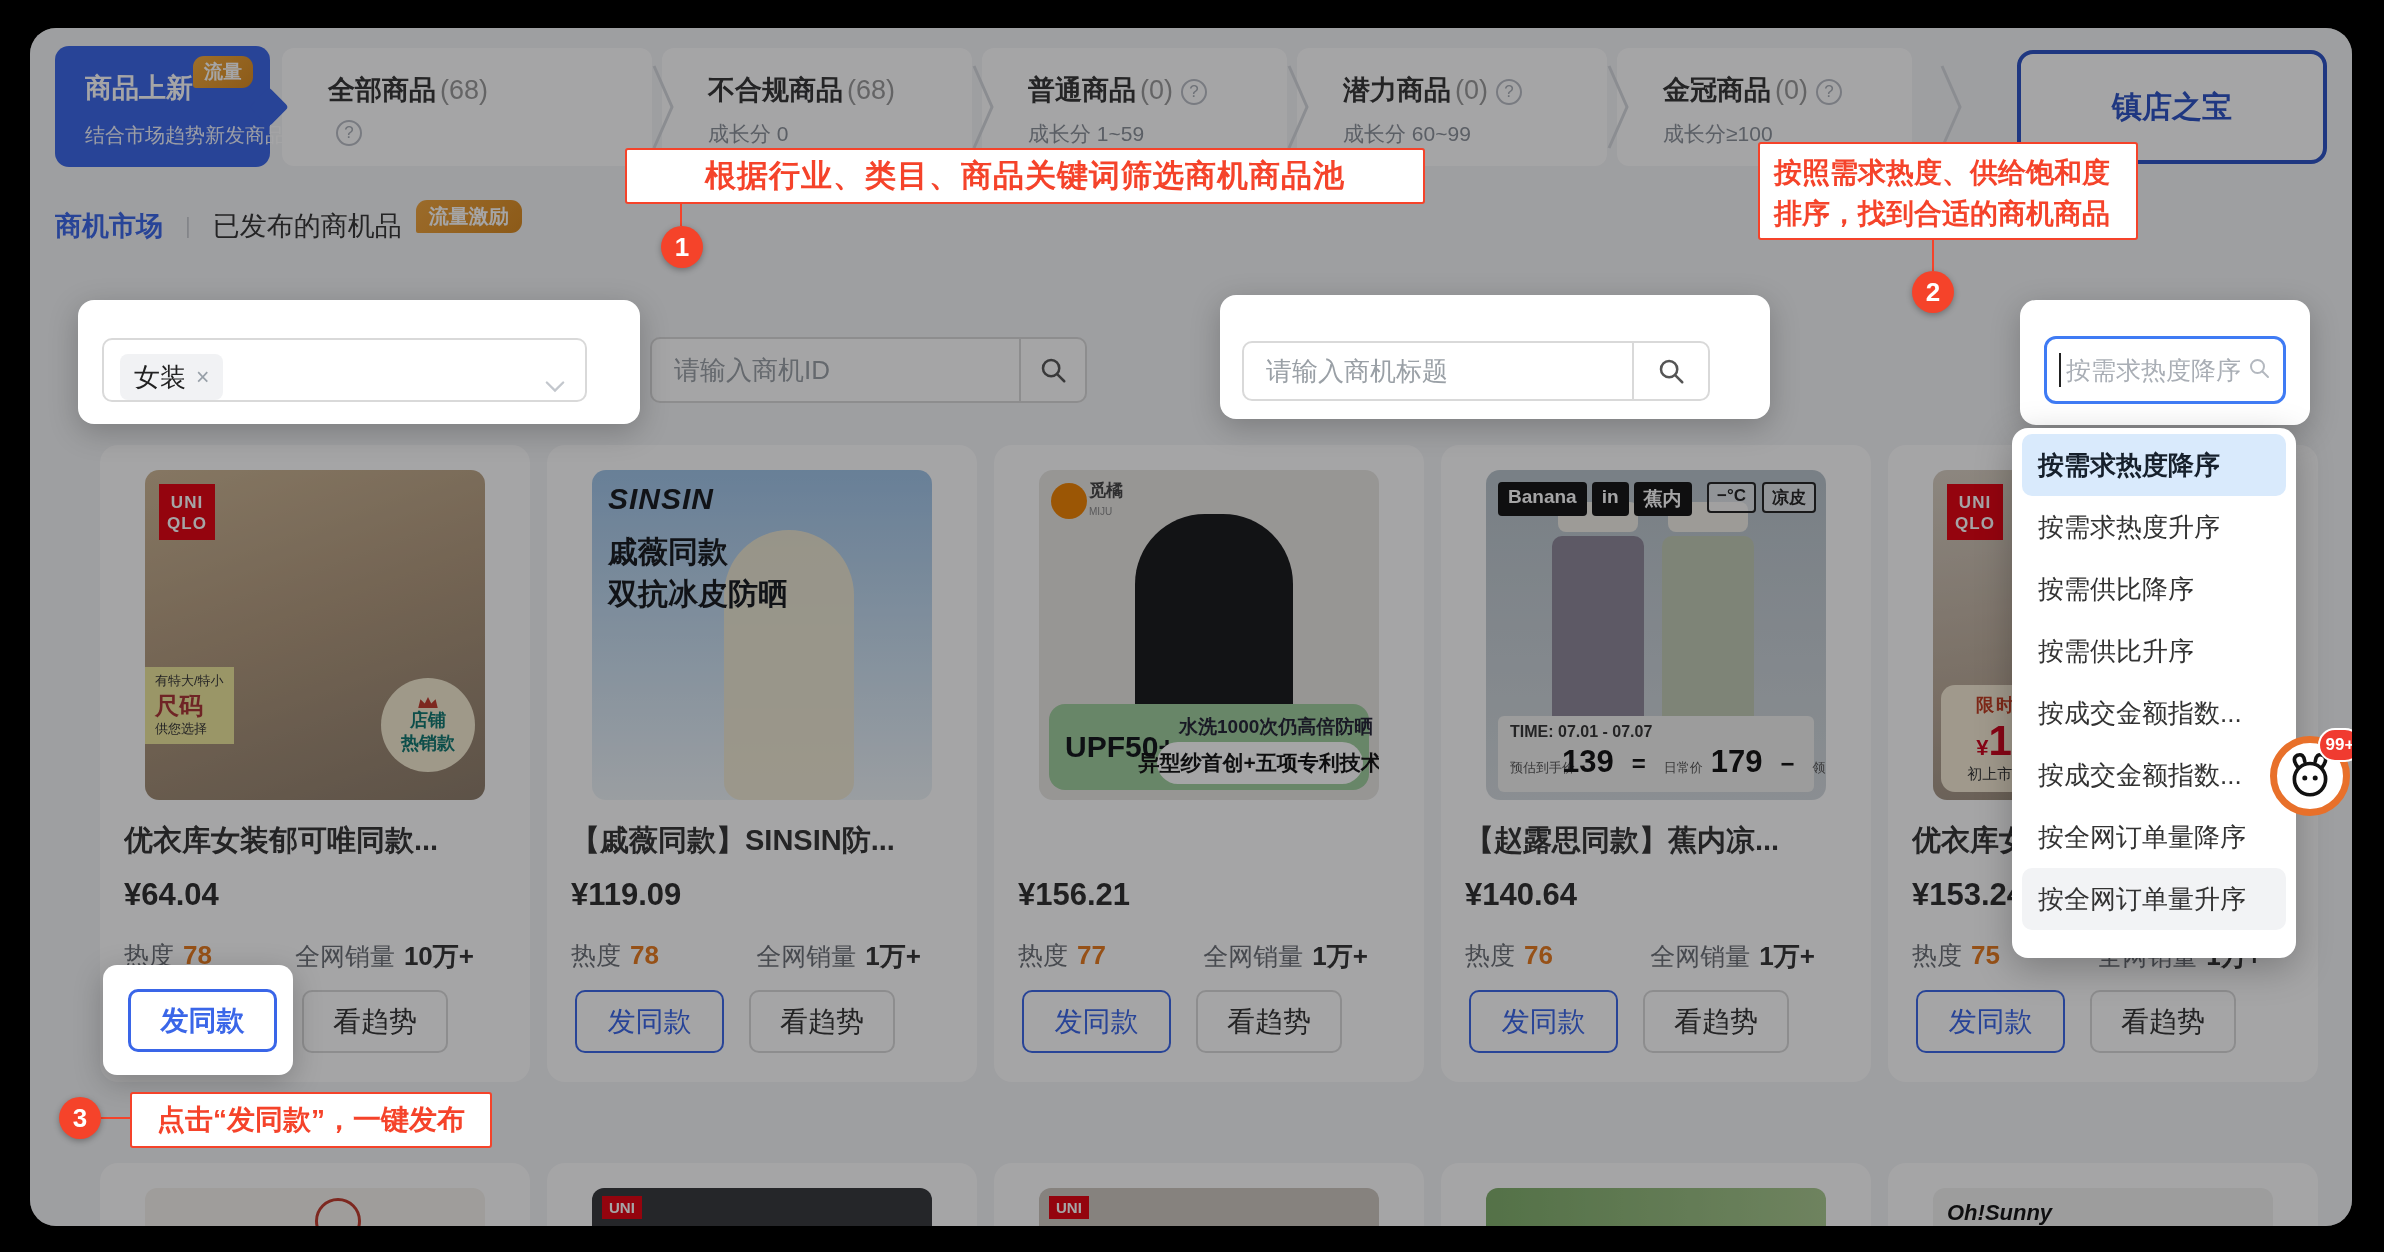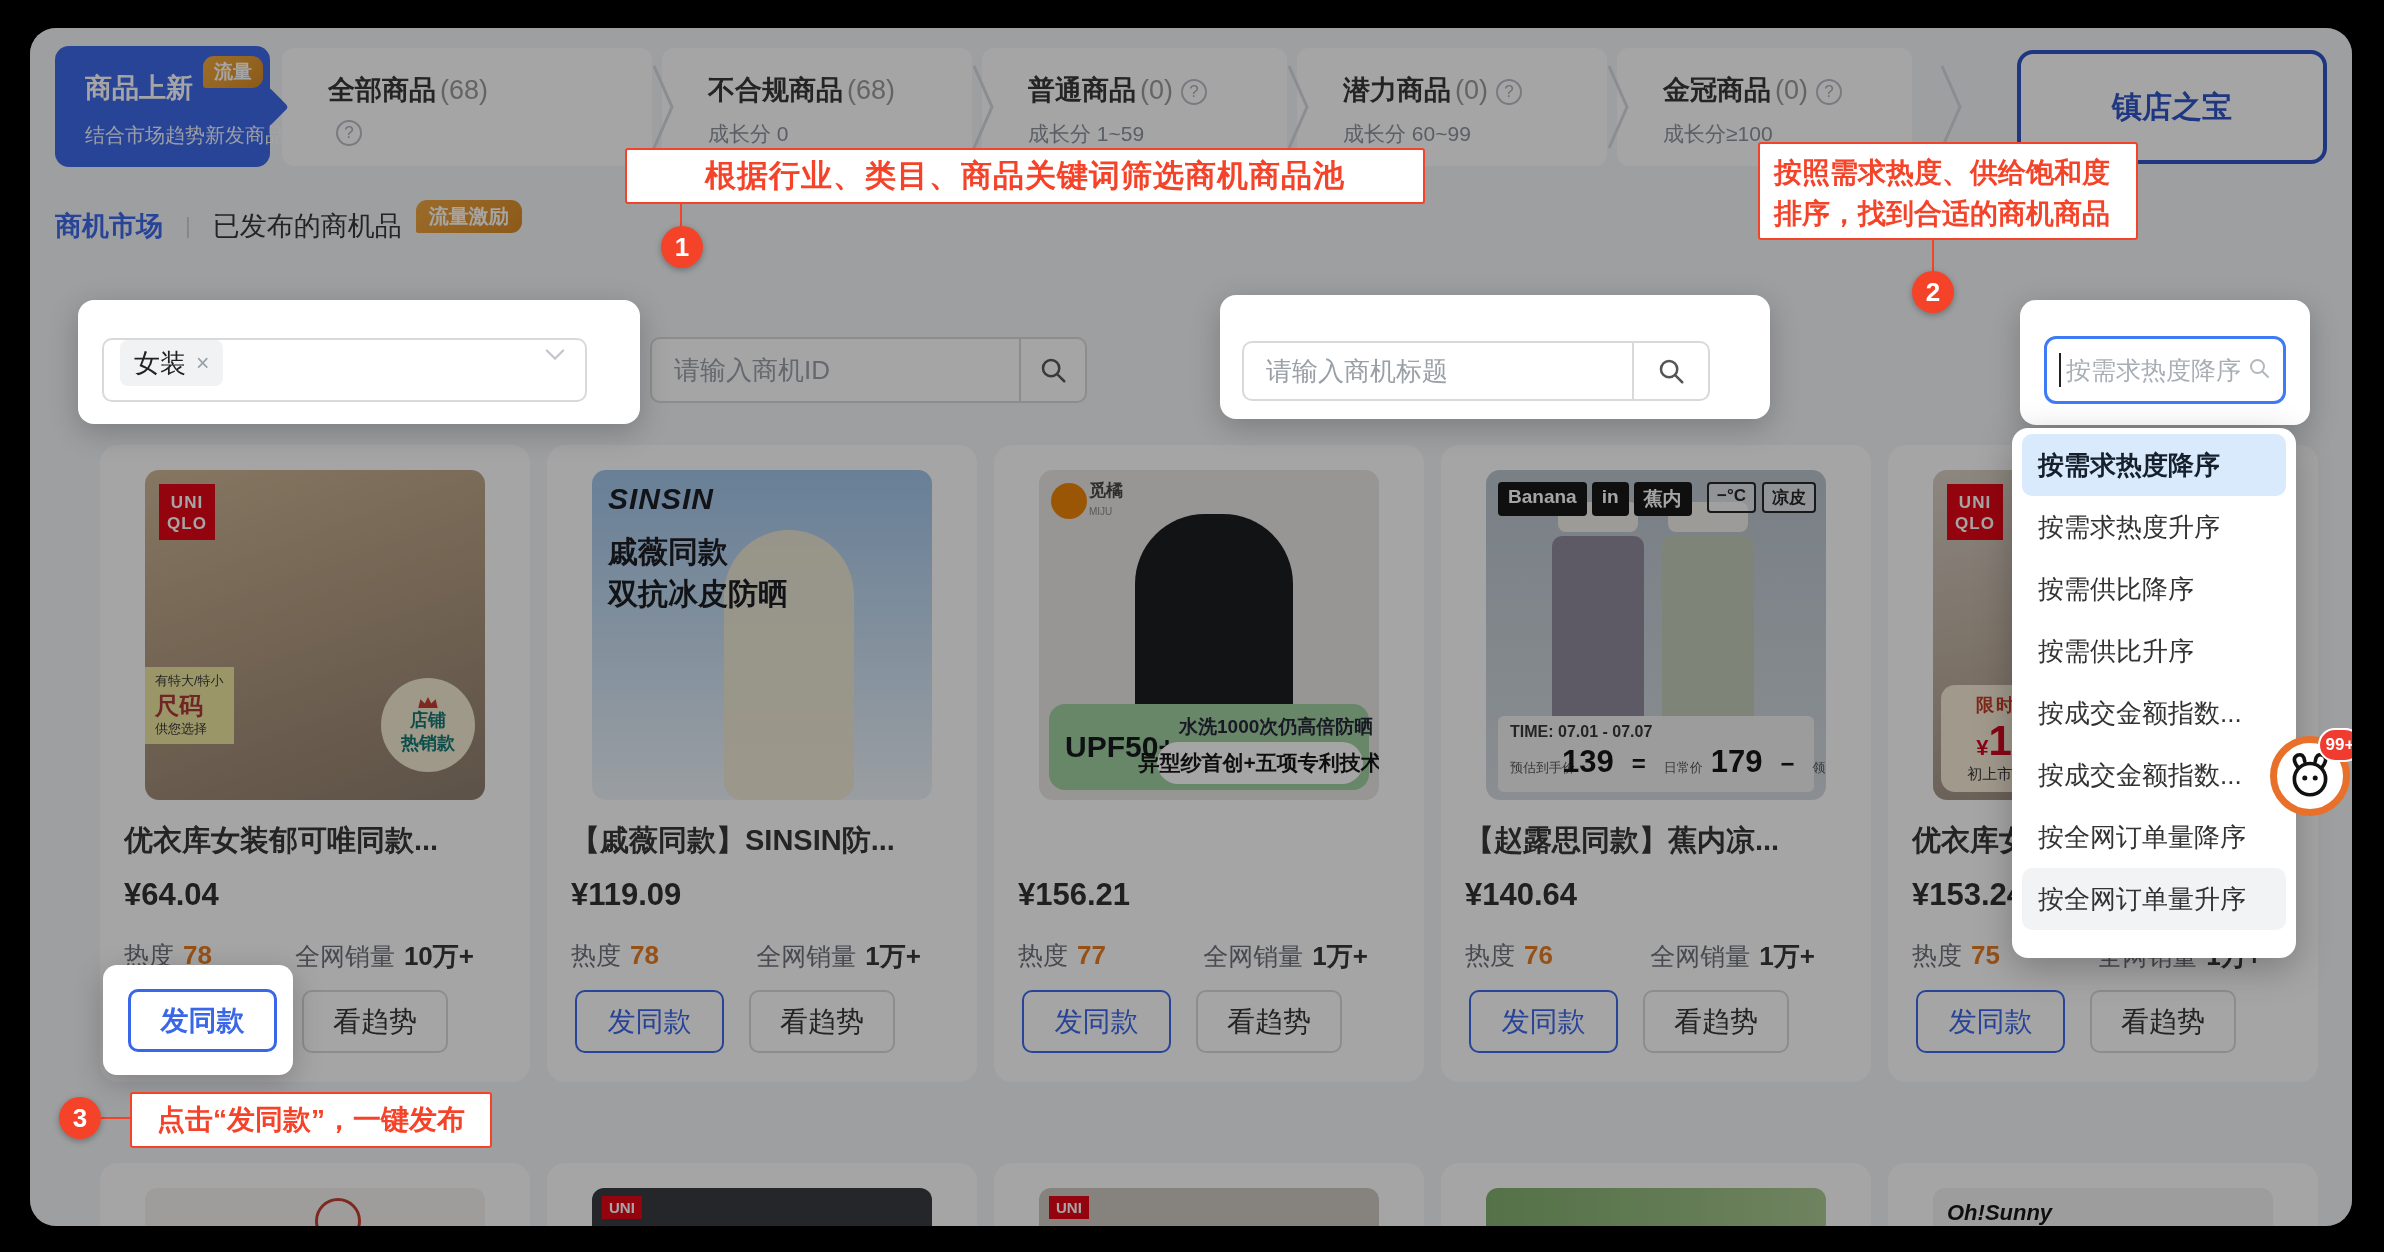--- a/index.html
+++ b/index.html
@@ -14,21 +14,21 @@
   .tab .t{position:absolute;left:46px;top:24px;font-size:27px;font-weight:700;color:#333;white-space:nowrap;}
   .tab .t .cnt{color:#999;font-weight:400;margin-left:4px;}
   .tab .sub{position:absolute;left:46px;top:72px;font-size:21px;color:#8a9099;white-space:nowrap;}
   .help{display:inline-flex;width:26px;height:26px;border:2px solid #b9bdc5;border-radius:50%;
         color:#a9aeb6;font-size:17px;font-weight:400;align-items:center;justify-content:center;
         vertical-align:2px;margin-left:8px;box-sizing:border-box;}
   .tab-active{position:absolute;left:25px;top:18px;width:215px;height:121px;background:#3a66e8;border-radius:14px;z-index:2;}
   .tab-active::after{content:"";position:absolute;right:-13px;top:50%;width:28px;height:28px;background:#3a66e8;
         transform:translateY(-50%) rotate(45deg);border-radius:4px;}
   .tab-active .t{position:absolute;left:30px;top:24px;font-size:27px;font-weight:700;color:#fff;white-space:nowrap;}
-  .flow-badge{position:absolute;left:148px;top:10px;background:linear-gradient(135deg,#f2a93b,#d8891f);
+  .flow-badge{position:absolute;left:138px;top:10px;background:linear-gradient(135deg,#f2a93b,#d8891f);
         color:#fff;font-size:19px;font-weight:700;padding:3px 11px;border-radius:11px 11px 11px 3px;white-space:nowrap;}
   .tab-active .sub{position:absolute;left:30px;top:76px;font-size:20px;color:rgba(255,255,255,.92);white-space:nowrap;}
   .sep{position:absolute;top:34px;z-index:3;}
   .tab-treasure{position:absolute;left:1987px;top:22px;width:310px;height:114px;background:#fff;
         border:4px solid #2b52c4;border-radius:16px;box-sizing:border-box;display:flex;align-items:center;
         justify-content:center;font-size:30px;font-weight:700;color:#2b52c4;}
   
   .nav{position:absolute;left:25px;top:180px;display:flex;align-items:center;white-space:nowrap;}
   .nav .market{font-size:27px;font-weight:700;color:#3a66e8;}
   .nav .divider{color:#c9ccd2;font-size:22px;margin:0 22px;}
@@ -94,21 +94,21 @@
   .flag .o{font-size:15px;color:#333;}
   
   .bcard{position:absolute;top:1135px;width:430px;height:110px;background:#fff;border-radius:18px;}
   .bimg{position:absolute;left:45px;right:45px;top:25px;height:60px;border-radius:12px 12px 0 0;overflow:hidden;}
   .bchip{position:absolute;left:10px;top:8px;background:#e4000f;color:#fff;font-size:15px;font-weight:700;padding:3px 7px;}
   .bring{position:absolute;left:50%;top:10px;width:40px;height:40px;border:3px solid #c0392b;border-radius:50%;}
   .btxt{position:absolute;left:14px;top:12px;font-size:22px;font-weight:800;color:#111;font-style:italic;}
   
   .spot{position:absolute;background:#fff;border-radius:16px;z-index:55;box-shadow:0 8px 30px rgba(0,0,0,.22);}
   .sel{position:absolute;left:24px;top:38px;width:485px;height:64px;border:2px solid #d9d9d9;border-radius:10px;
-       display:flex;align-items:flex-start;padding:0 16px;box-sizing:border-box;}
+       display:flex;align-items:flex-end;padding:0 16px;box-sizing:border-box;}
   .tagchip{background:#f1f2f4;border-radius:8px;height:46px;display:flex;align-items:center;gap:10px;
        padding:0 14px;font-size:26px;color:#222;}
   .tagchip .x{color:#98a0a8;font-size:23px;}
   .sel .chev{margin-left:auto;display:flex;}
   .input{position:absolute;border:2px solid #d9d9d9;border-radius:10px;background:#fff;display:flex;
        align-items:center;box-sizing:border-box;}
   .ph{color:#9aa0a6;font-size:26px;padding-left:22px;white-space:nowrap;}
   .searchseg{margin-left:auto;height:100%;display:flex;align-items:center;justify-content:center;
        border-left:2px solid #d9d9d9;color:#555;}
   .sort-input{position:absolute;left:24px;top:36px;width:242px;height:68px;border:3px solid #3f7bf4;border-radius:12px;

